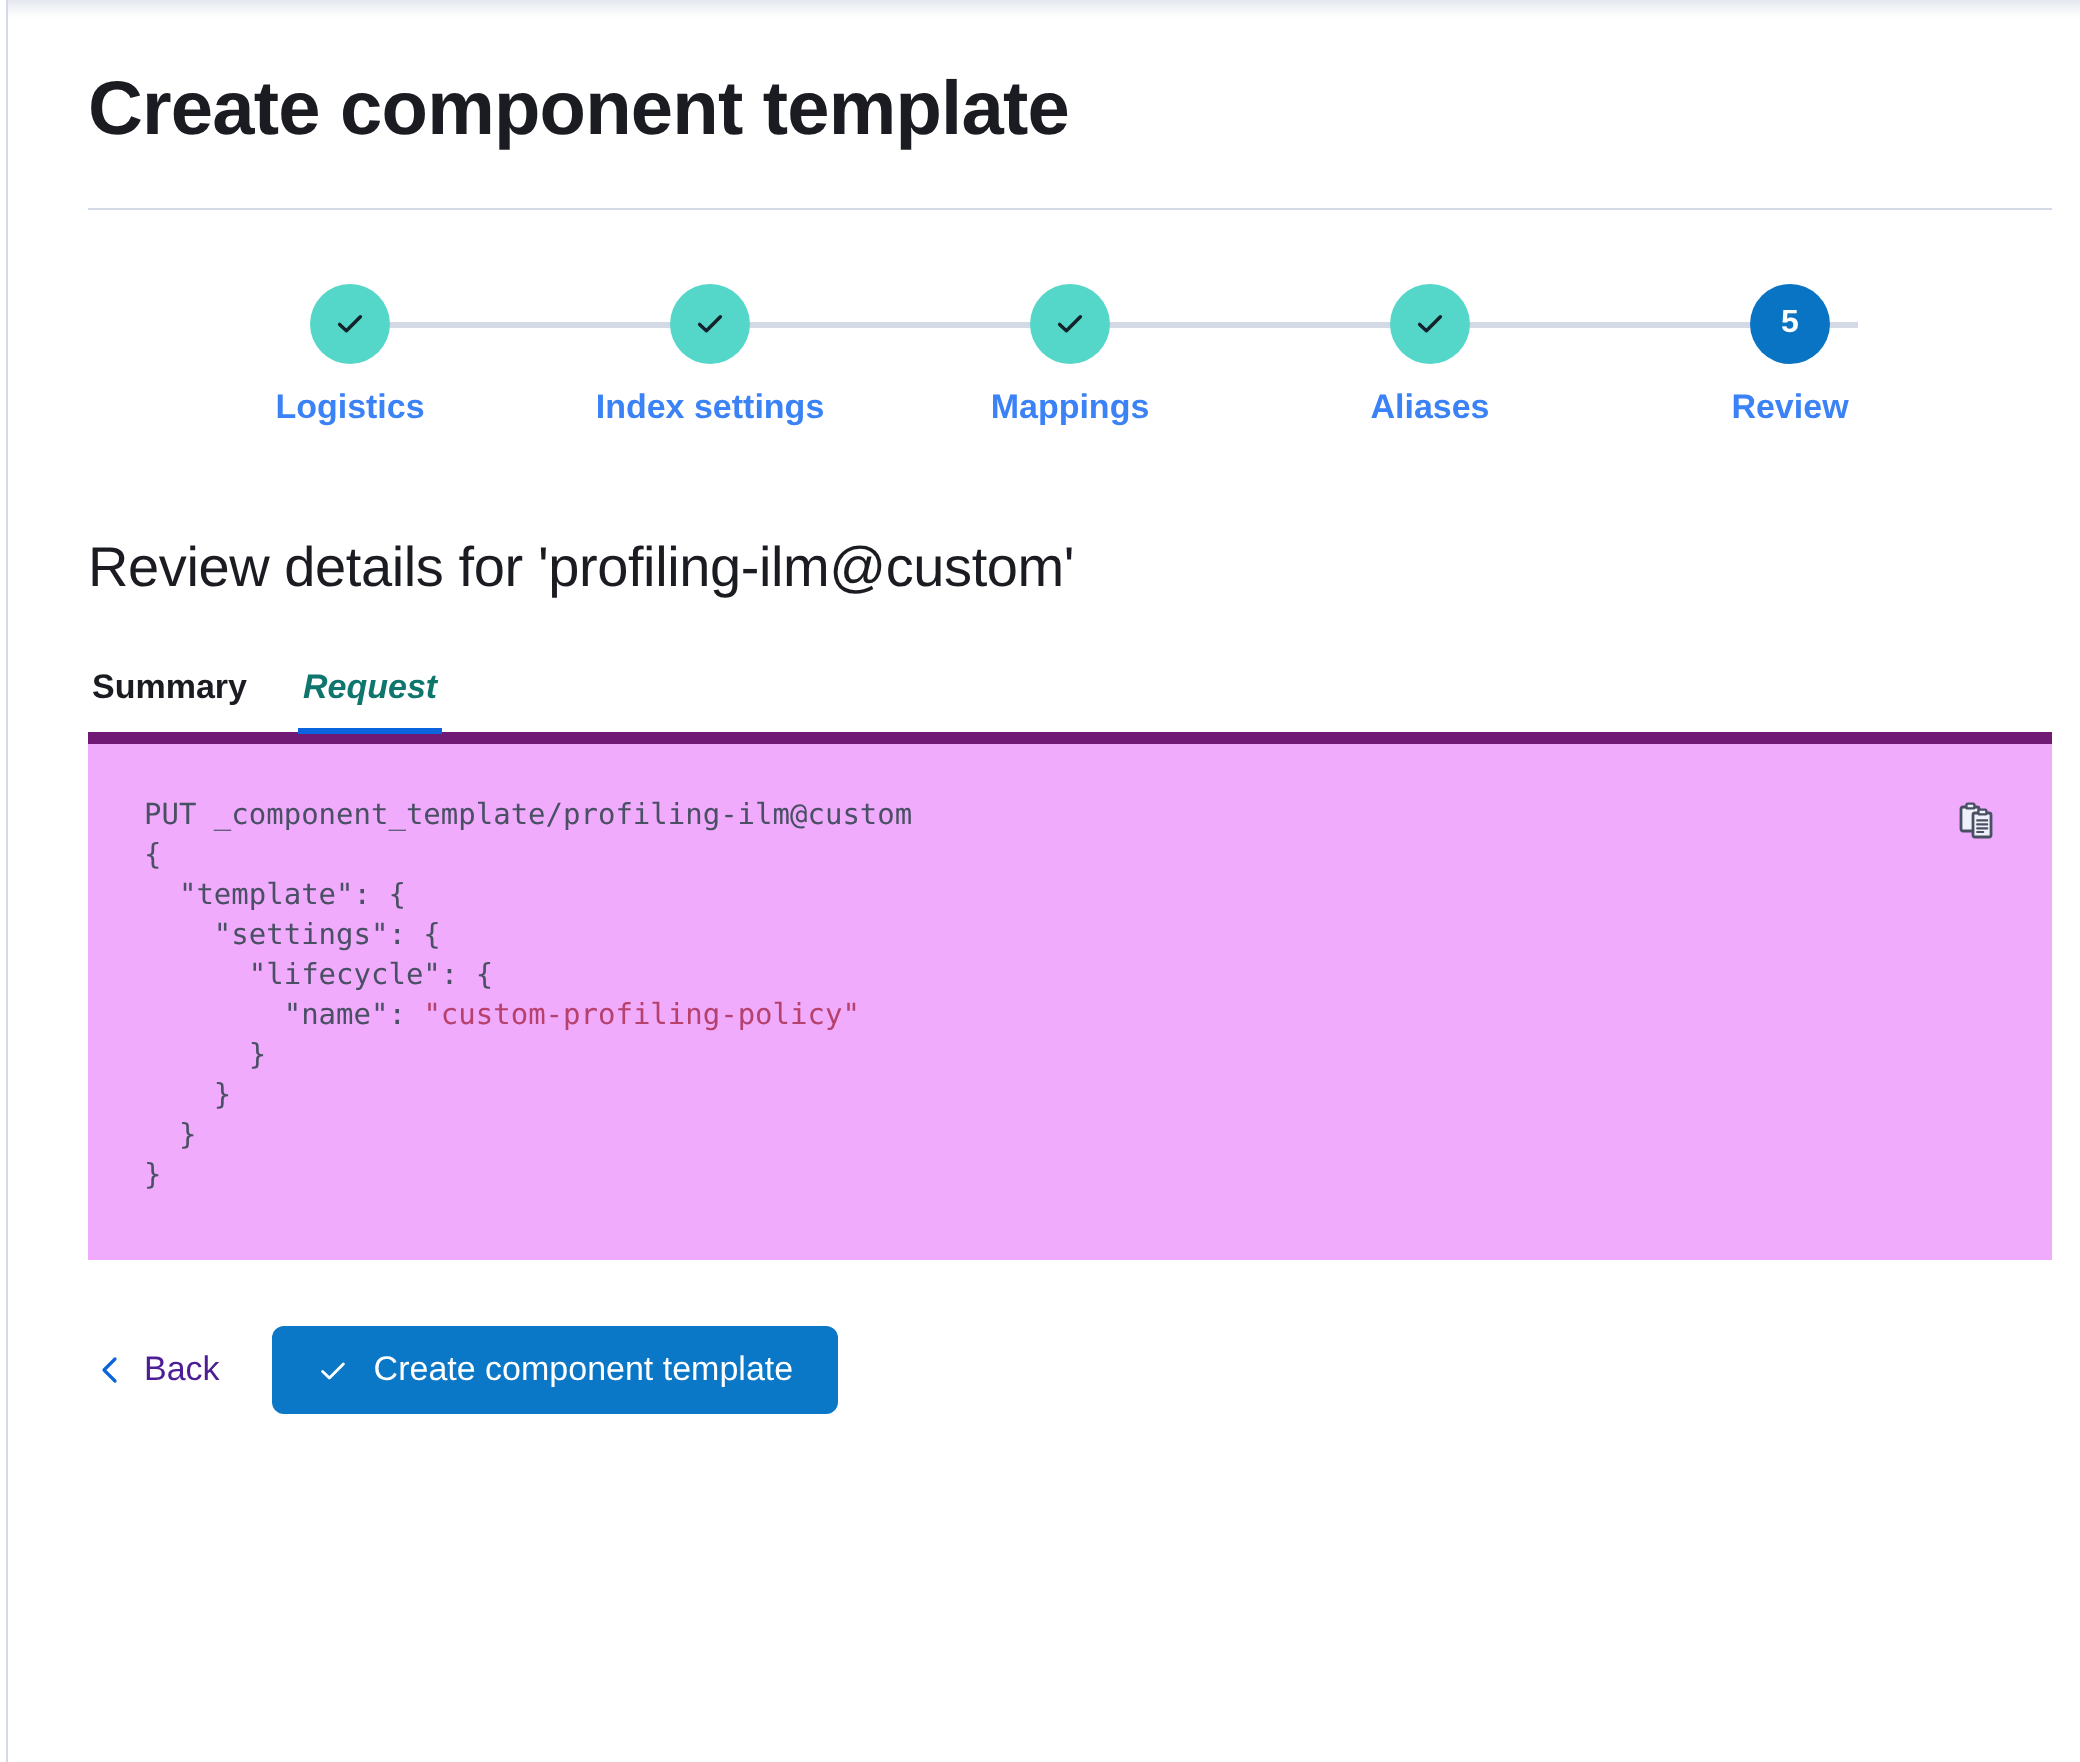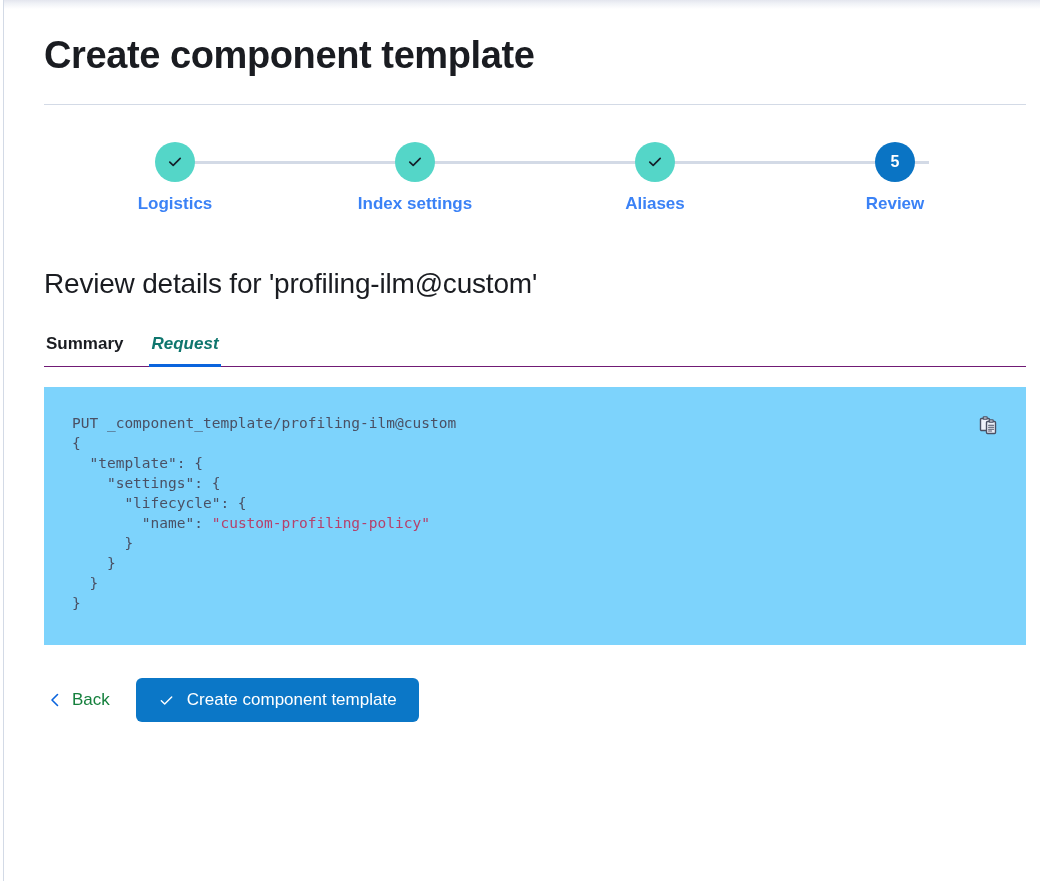--- a/index.html
+++ b/index.html
@@ -124,21 +124,21 @@
     margin: 0;
     padding-top: 36px;
   }
 
   
   .tabs {
     margin-top: 28px;
     display: flex;
     gap: 24px;
     position: relative;
-    border-bottom: 1px solid #701a75;
+    border-bottom: 6px solid #701a75;
   }
   .tab {
     font-size: 17px;
     font-weight: 700;
     padding: 4px 2px 12px 2px;
     color: #1a1c21;
     cursor: pointer;
     position: relative;
     background: none;
     border: none;
@@ -160,22 +160,21 @@
     font-size: 17px;
     line-height: 24px;
     color: #343741;
     margin: 0;
     padding-top: 28px;
   }
 
   
   .code-panel {
     position: relative;
-    margin-top: 20px;
-    background: #7dd3fc;
+    background: #f0abfc;
     padding: 26px 28px 28px 28px;
     height: 258px;
   }
   .code-pre {
     margin: 0;
     font-family: "DejaVu Sans Mono", "Liberation Mono", monospace;
     font-size: 14.5px;
     line-height: 20px;
     color: #4a5064;
     white-space: pre;
@@ -201,21 +200,21 @@
   .actions {
     margin-top: 33px;
     display: flex;
     align-items: center;
     gap: 22px;
   }
   .back-link {
     display: inline-flex;
     align-items: center;
     gap: 10px;
-    color: #15803d;
+    color: #4c1d95;
     font-size: 17px;
     font-weight: 400;
     text-decoration: none;
     cursor: pointer;
     background: none;
     border: none;
     font-family: inherit;
     padding: 6px 4px;
   }
   .btn-primary {
@@ -268,20 +267,30 @@
         <div class="step-circle complete">
           <span class="icon">
             <svg width="18" height="18" viewBox="0 0 18 18" fill="none" aria-hidden="true">
               <path d="M3.8 9.2 L7.2 12.4 L14.2 5.4" stroke="#15212b" stroke-width="1.7" stroke-linecap="round" stroke-linejoin="round"></path>
             </svg>
           </span>
         </div>
         <div class="step-label">Index settings</div>
       </div>
 
+      <div class="step">
+        <div class="step-circle complete">
+          <span class="icon">
+            <svg width="18" height="18" viewBox="0 0 18 18" fill="none" aria-hidden="true">
+              <path d="M3.8 9.2 L7.2 12.4 L14.2 5.4" stroke="#15212b" stroke-width="1.7" stroke-linecap="round" stroke-linejoin="round"></path>
+            </svg>
+          </span>
+        </div>
+        <div class="step-label">Mappings</div>
+      </div>
 
       <div class="step">
         <div class="step-circle complete">
           <span class="icon">
             <svg width="18" height="18" viewBox="0 0 18 18" fill="none" aria-hidden="true">
               <path d="M3.8 9.2 L7.2 12.4 L14.2 5.4" stroke="#15212b" stroke-width="1.7" stroke-linecap="round" stroke-linejoin="round"></path>
             </svg>
           </span>
         </div>
         <div class="step-label">Aliases</div>

